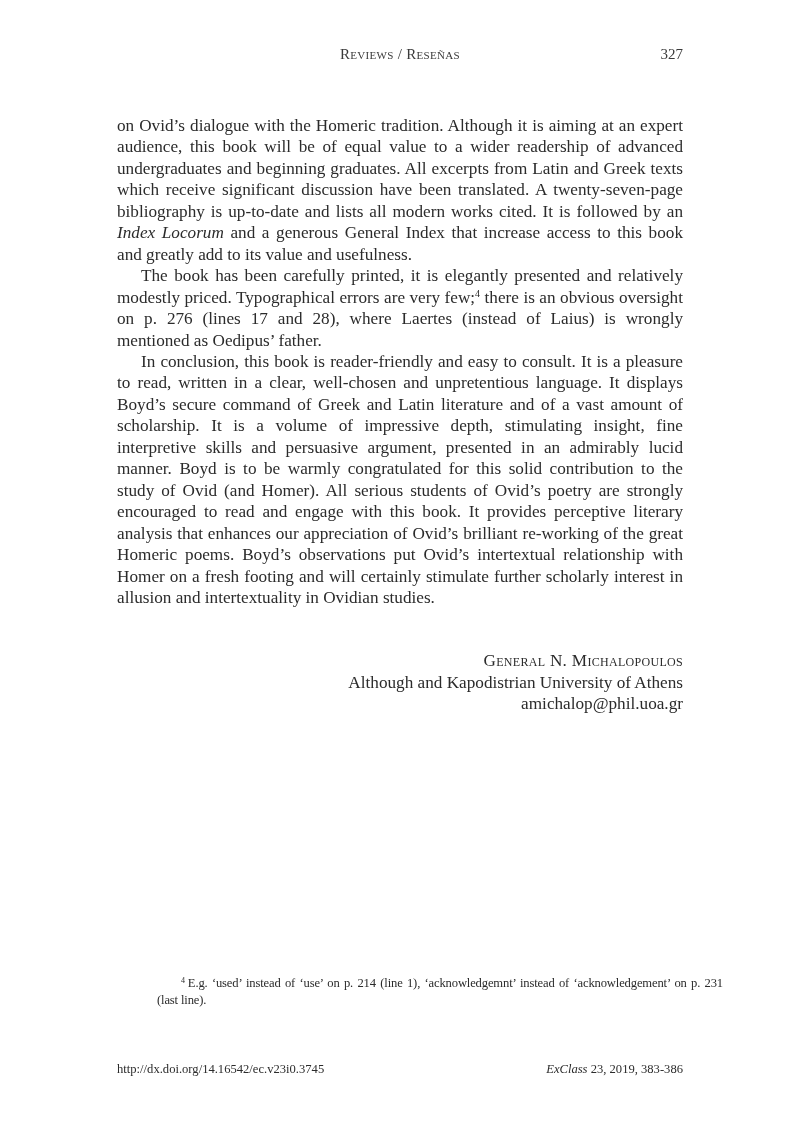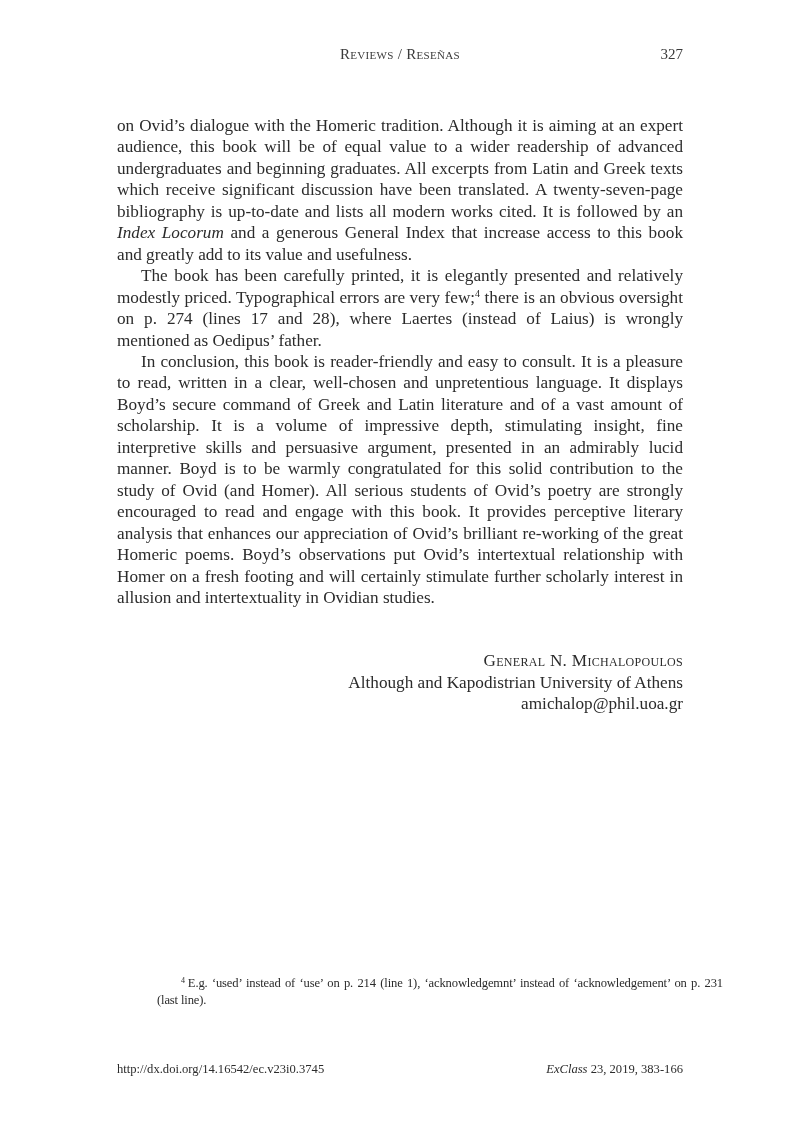--- a/index.html
+++ b/index.html
@@ -126,32 +126,32 @@
 
 <div class="page">
 
   <div class="running-head">
     <span class="running-title">Reviews / Reseñas</span>
     <span class="page-number">327</span>
   </div>
 
   <div class="body-text">
     <p><span>on Ovid’s dialogue with the Homeric tradition. Although it is aiming at an expert audience, this book will be of equal value to a wider readership of advanced undergraduates and beginning graduates. All excerpts from Latin and Greek texts which receive significant discussion have been translated. A twenty-seven-page bibliography is up-to-date and lists all modern works cited. It is followed by an </span><em>Index Locorum</em><span> and a generous General Index that increase access to this book and greatly add to its value and usefulness.</span></p>
-    <p class="indent"><span>The book has been carefully printed, it is elegantly presented and relatively modestly priced. Typographical errors are very few;</span><span class="sup">4</span><span> there is an obvious oversight on p. 274 (lines 17 and 28), where Laertes (instead of Laius) is wrongly mentioned as Oedipus’ father.</span></p>
+    <p class="indent"><span>The book has been carefully printed, it is elegantly presented and relatively modestly priced. Typographical errors are very few;</span><span class="sup">4</span><span> there is an obvious oversight on p. 276 (lines 17 and 28), where Laertes (instead of Laius) is wrongly mentioned as Oedipus’ father.</span></p>
     <p class="indent"><span>In conclusion, this book is reader-friendly and easy to consult. It is a pleasure to read, written in a clear, well-chosen and unpretentious language. It displays Boyd’s secure command of Greek and Latin literature and of a vast amount of scholarship. It is a volume of impressive depth, stimulating insight, fine interpretive skills and persuasive argument, presented in an admirably lucid manner. Boyd is to be warmly congratulated for this solid contribution to the study of Ovid (and Homer). All serious students of Ovid’s poetry are strongly encouraged to read and engage with this book. It provides perceptive literary analysis that enhances our appreciation of Ovid’s brilliant re-working of the great Homeric poems. Boyd’s observations put Ovid’s intertextual relationship with Homer on a fresh footing and will certainly stimulate further scholarly interest in allusion and intertextuality in Ovidian studies.</span></p>
   </div>
 
   <div class="signature">
     <div class="author">General N. Michalopoulos</div>
     <div>Although and Kapodistrian University of Athens</div>
     <div>amichalop@phil.uoa.gr</div>
   </div>
 
   <div class="footnote">
     <p><span class="fn-mark">4</span><span>E.g. ‘used’ instead of ‘use’ on p. 214 (line 1), ‘acknowledgemnt’ instead of ‘acknowledgement’ on p. 231 (last line).</span></p>
   </div>
 
   <div class="page-footer">
     <span class="doi">http://dx.doi.org/14.16542/ec.v23i0.3745</span>
-    <span class="citation"><em>ExClass</em><span> 23, 2019, 383-166</span></span>
+    <span class="citation"><em>ExClass</em><span> 23, 2019, 383-386</span></span>
   </div>
 
 </div>
 
 </body></html>

